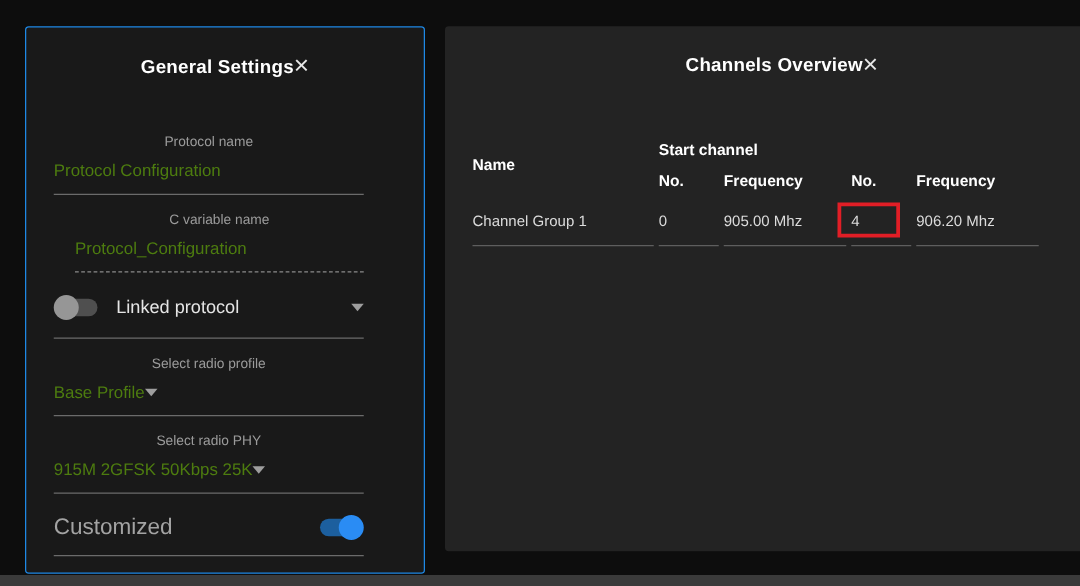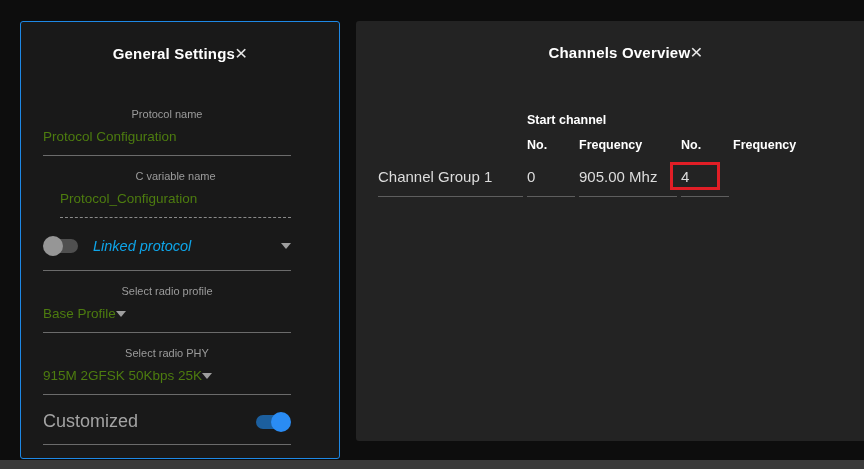--- a/index.html
+++ b/index.html
@@ -37,21 +37,21 @@
   .value-row .field-value { margin-top:0; }
   .chevron {
     width:0; height:0;
     border-left:5px solid transparent; border-right:5px solid transparent;
     border-top:6px solid #9e9e9e;
   }
   .linked-row {
     display:flex; align-items:center;
     padding:4px 0 14px; border-bottom:1px solid #6b6b6b; margin-bottom:14px;
   }
-  .linked-label { color:#0ea5e9; font-size:14.5px; margin-left:14px; flex:1;font-style:italic; }
+  .linked-label { color:#e5e5e5; font-size:14.5px; margin-left:14px; flex:1; }
   .customized-row {
     display:flex; align-items:center; justify-content:space-between;
     padding:2px 0 12px; border-bottom:1px solid #6b6b6b;
   }
   .customized-label { color:#a3a3a3; font-size:18px; }
 
   
   .toggle { position:relative; width:36px; height:20px; cursor:pointer; flex:none; }
   .toggle .track { position:absolute; left:1px; top:3px; width:34px; height:14px; border-radius:7px; }
   .toggle .knob { position:absolute; top:0; width:20px; height:20px; border-radius:50%; }
@@ -69,21 +69,21 @@
   }
   .th { color:#ffffff; font-weight:bold; font-size:12.5px; }
   .h1 { grid-row:1; height:25px; display:flex; align-items:center; }
   .h2 { grid-row:2; height:25px; display:flex; align-items:center; }
   .th-name { grid-row:1/3; grid-column:1; align-self:center; }
   .th-start { grid-column:2/4; }
   .th-stop { grid-column:4/6; }
   .c2 { grid-column:2; } .c3 { grid-column:3; } .c4 { grid-column:4; } .c5 { grid-column:5; }
   .td {
     grid-row:3; height:40px; display:flex; align-items:center;
-    color:#dcdcdc; font-size:15px;
+    color:#dcdcdc; font-size:12px;
     border-bottom:1px solid #5e5e5e; position:relative;
   }
   .red-box {
     position:absolute; left:-11px; top:5px; width:50px; height:28px;
     border:3px solid #e11e26; pointer-events:none;
   }
 
   .bottom-bar { position:absolute; left:0; bottom:0; width:864px; height:9px; background:#3a3a3a; }
 </style>
 </head>
@@ -143,29 +143,31 @@
   </div>
 </div>
 
 <div class="panel panel-right">
   <div class="title-row">
     <div class="panel-title">Channels Overview</div>
     <button class="close-btn">×</button>
   </div>
 
   <div class="grid">
+    <div class="th th-name">Name</div>
     <div class="th h1 th-start">Start channel</div>
     <div class="th h2 c2">No.</div>
     <div class="th h2 c3">Frequency</div>
     <div class="th h2 c4">No.</div>
     <div class="th h2 c5">Frequency</div>
 
     <div class="td" style="grid-column:1">Channel Group 1</div>
     <div class="td c2">0</div>
     <div class="td c3">905.00 Mhz</div>
     <div class="td c4">
       <span>4</span>
       <div class="red-box"></div>
     </div>
+    <div class="td c5">906.20 Mhz</div>
   </div>
 </div>
 
 <div class="bottom-bar"></div>
 
 </body></html>

